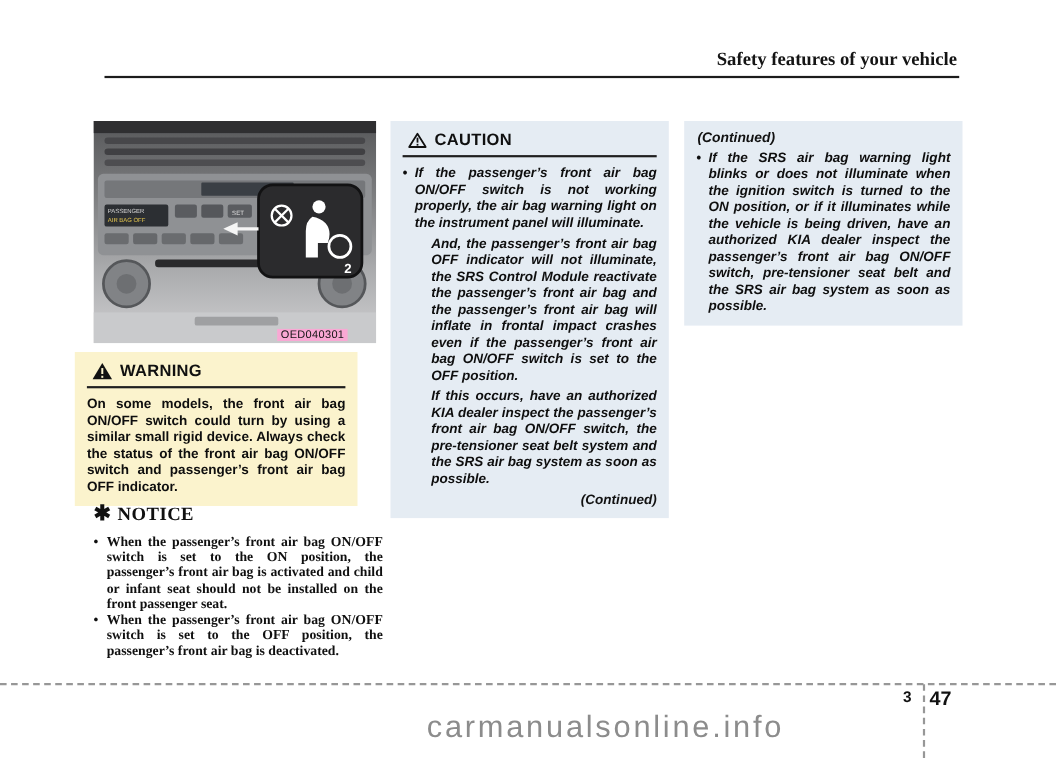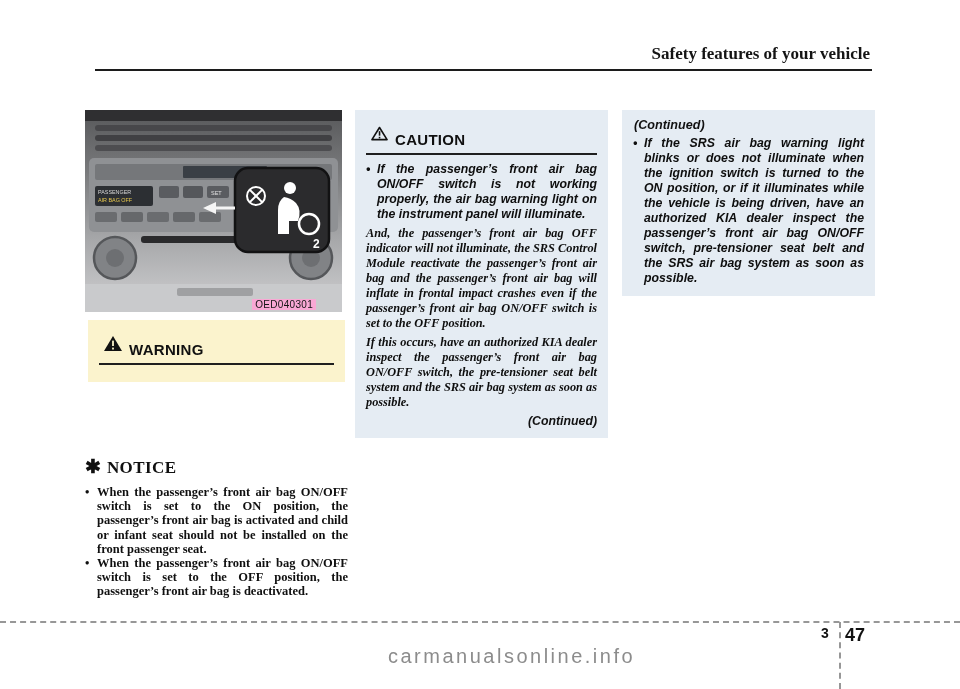--- a/index.html
+++ b/index.html
@@ -19,41 +19,41 @@
   
   .figure { position:absolute; left:85px; top:110px; width:257px; height:202px; }
   .figure svg { display:block; width:100%; height:100%; }
   .fig-caption {
     position:absolute; right:26px; bottom:2px; font-size:10px; color:#141414;
     background:#f9a8d4; padding:0 3px; letter-spacing:0.3px;
   }
 
   
   .info-box { position:absolute; padding:8px 11px 10px; }
-  .warning-box   { left:88px;  top:320px; width:257px; background:#fbf3cd; }
+  .warning-box   { left:68px;  top:320px; width:257px; background:#fbf3cd; }
   .caution-box   { left:355px; top:110px; width:253px; background:#e5ecf3; }
   .continued-box { left:622px; top:110px; width:253px; background:#e5ecf3; }
 
   .box-title-row {
     display:flex; align-items:center; gap:7px;
     padding:1px 0 5px 5px; border-bottom:2px solid #1f1f1f; margin-bottom:7px;
   }
-  .box-title { font-size:15px; font-weight:700; letter-spacing:0.3px; color:#101010;margin-top:12px; }
+  .box-title { font-size:15px; font-weight:700; letter-spacing:0.3px; color:#101010; }
 
   .sans-bold {
     font-family:"Liberation Sans", sans-serif; font-weight:700;
     font-size:12.3px; line-height:15px; text-align:justify; color:#0e0e0e;
   }
   .italic { font-style:italic; }
 
   .bullet-row { display:flex; }
   .bullet-glyph { flex:none; width:11px; }
   .bullet-row p { flex:1; }
 
-  .caution-para { margin:4px 0 4px 0;font-family:Liberation Serif, serif; }
+  .caution-para { margin:4px 0 4px 26px; }
   .continued-right { text-align:right; font-style:italic; font-weight:700; font-size:12.3px; margin-top:3px; }
   .continued-title { font-style:italic; font-weight:700; font-size:12.6px; margin:0 0 4px 1px; }
 
   
   .notice-heading {
     position:absolute; left:85px; top:455px; display:flex; align-items:baseline; gap:6px;
     font-family:"Liberation Serif", serif; color:#101010;
   }
   .notice-star  { font-size:19px; font-weight:700; }
   .notice-title { font-size:17px; font-weight:700; letter-spacing:0.4px;text-align:right; }
@@ -64,21 +64,21 @@
   }
   .notice-item { display:flex; text-align:justify; }
   .notice-item .bullet-glyph { width:12px; }
 
   
   .footer-dash { position:absolute; left:0; top:621px; width:960px; border-top:2px dashed #979797; }
   .vdash { position:absolute; left:839px; top:622px; height:67px; border-left:2px dashed #979797; }
   .page-num-chapter { position:absolute; left:821px; top:625px; font-weight:700; font-size:14px; }
   .page-num-page    { position:absolute; left:845px; top:625px; font-weight:700; font-size:18px; }
   .watermark {
-    position:absolute; left:388px; top:645px; font-size:20px; letter-spacing:2.5px;
+    position:absolute; left:388px; top:645px; font-size:28px; letter-spacing:2.5px;
     color:#8c8c8c; font-family:"Liberation Sans", sans-serif;
   }
 </style>
 </head>
 <body>
 
 <div class="page">
 
   <div class="header-title">Safety features of your vehicle</div>
   <div class="header-rule"></div>
@@ -146,20 +146,21 @@
 
   <div class="info-box warning-box">
     <div class="box-title-row">
       <svg width="18" height="15" viewBox="0 0 18 15" aria-hidden="true">
         <path d="M9 0 L18 15 L0 15 Z" fill="#111"></path>
         <rect x="8.1" y="4.6" width="1.8" height="5.4" fill="#fbf3cd"></rect>
         <rect x="8.1" y="11.6" width="1.8" height="1.9" fill="#fbf3cd"></rect>
       </svg>
       <span class="box-title">WARNING</span>
     </div>
+    <p class="sans-bold">On some models, the front air bag ON/OFF switch could turn by using a similar small rigid device. Always check the status of the front air bag ON/OFF switch and passenger’s front air bag OFF indicator.</p>
   </div>
 
   <div class="notice-heading">
     <span class="notice-star">✱</span>
     <span class="notice-title">NOTICE</span>
   </div>
   <div class="notice-list">
     <div class="notice-item">
       <span class="bullet-glyph">•</span>
       <p>When the passenger’s front air bag ON/OFF switch is set to the ON position, the passenger’s front air bag is activated and child or infant seat should not be installed on the front passenger seat.</p>

